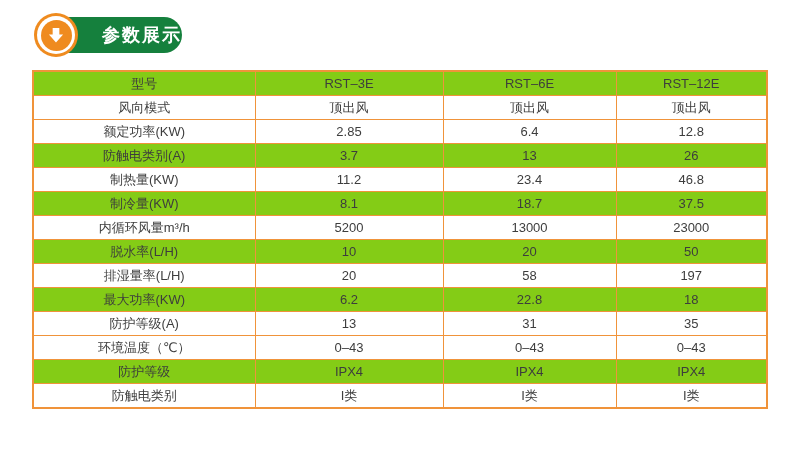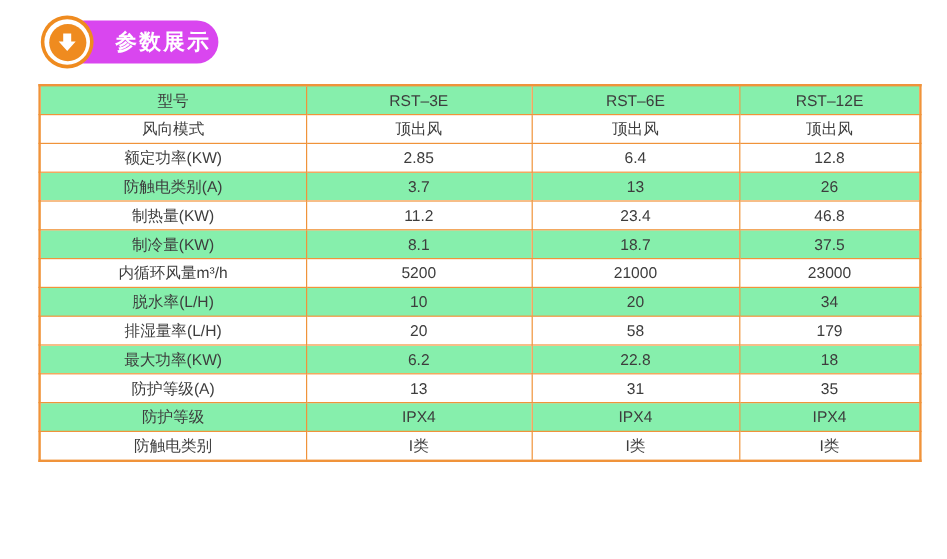--- a/index.html
+++ b/index.html
@@ -23,26 +23,27 @@
     top: 12px;
     width: 200px;
     height: 48px;
   }
   .badge-pill {
     position: absolute;
     left: 18px;
     top: 5px;
     width: 130px;
     height: 36px;
-    background: #d946ef;
+    background: #15803d;
     border-radius: 18px;
     box-sizing: border-box;
     padding-left: 44px;
     display: flex;
     align-items: center;
+    justify-content: flex-end;
   }
   .badge-pill .badge-label {
     color: #ffffff;
     font-size: 18px;
     font-weight: bold;
     letter-spacing: 2px;
     white-space: nowrap;
   }
   .badge-circle {
     position: absolute;
@@ -91,21 +92,21 @@
     padding: 0;
     text-align: center;
     vertical-align: middle;
     font-size: 13px;
     color: #3d3d3d;
     background: #ffffff;
     overflow: hidden;
     white-space: nowrap;
   }
   .spec-table tr.alt td {
-    background: #86efac;
+    background: #84cc16;
   }
   .spec-table td.raised {
     vertical-align: top;
   }
   .spec-table td.raised span {
     position: relative;
     top: 1px;
   }
 </style>
 </head>
@@ -168,47 +169,53 @@
       </tr>
       <tr class="alt">
         <td>制冷量(KW)</td>
         <td>8.1</td>
         <td>18.7</td>
         <td>37.5</td>
       </tr>
       <tr>
         <td>内循环风量m³/h</td>
         <td>5200</td>
-        <td>21000</td>
+        <td>13000</td>
         <td>23000</td>
       </tr>
       <tr class="alt">
         <td>脱水率(L/H)</td>
         <td>10</td>
         <td>20</td>
-        <td>34</td>
+        <td>50</td>
       </tr>
       <tr>
         <td>排湿量率(L/H)</td>
         <td>20</td>
         <td>58</td>
-        <td>179</td>
+        <td>197</td>
       </tr>
       <tr class="alt">
         <td>最大功率(KW)</td>
         <td>6.2</td>
         <td>22.8</td>
         <td>18</td>
       </tr>
       <tr>
         <td>防护等级(A)</td>
         <td>13</td>
         <td>31</td>
         <td>35</td>
       </tr>
+      <tr>
+        <td>环境温度（℃）</td>
+        <td>0–43</td>
+        <td>0–43</td>
+        <td>0–43</td>
+      </tr>
       <tr class="alt">
         <td>防护等级</td>
         <td>IPX4</td>
         <td>IPX4</td>
         <td>IPX4</td>
       </tr>
       <tr>
         <td>防触电类别</td>
         <td>I类</td>
         <td>I类</td>

